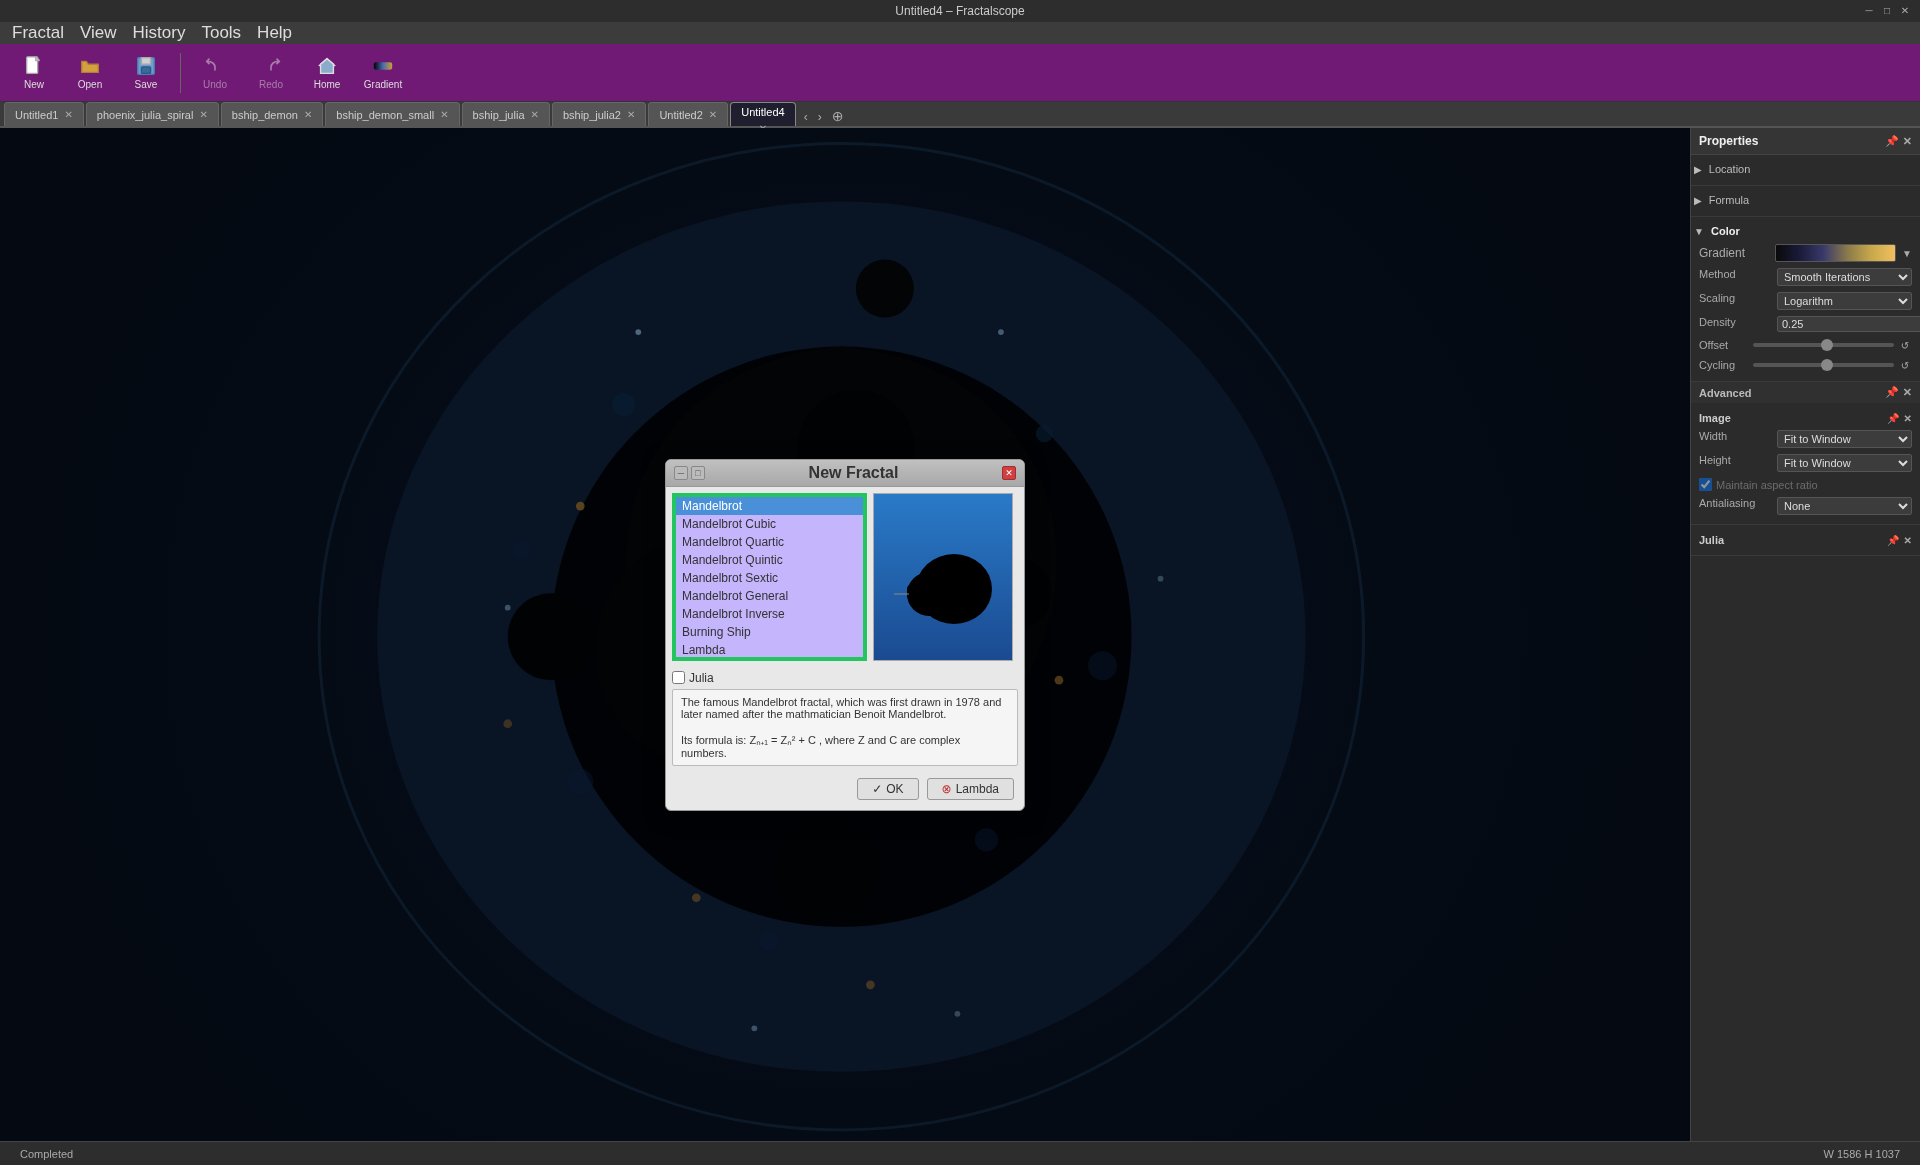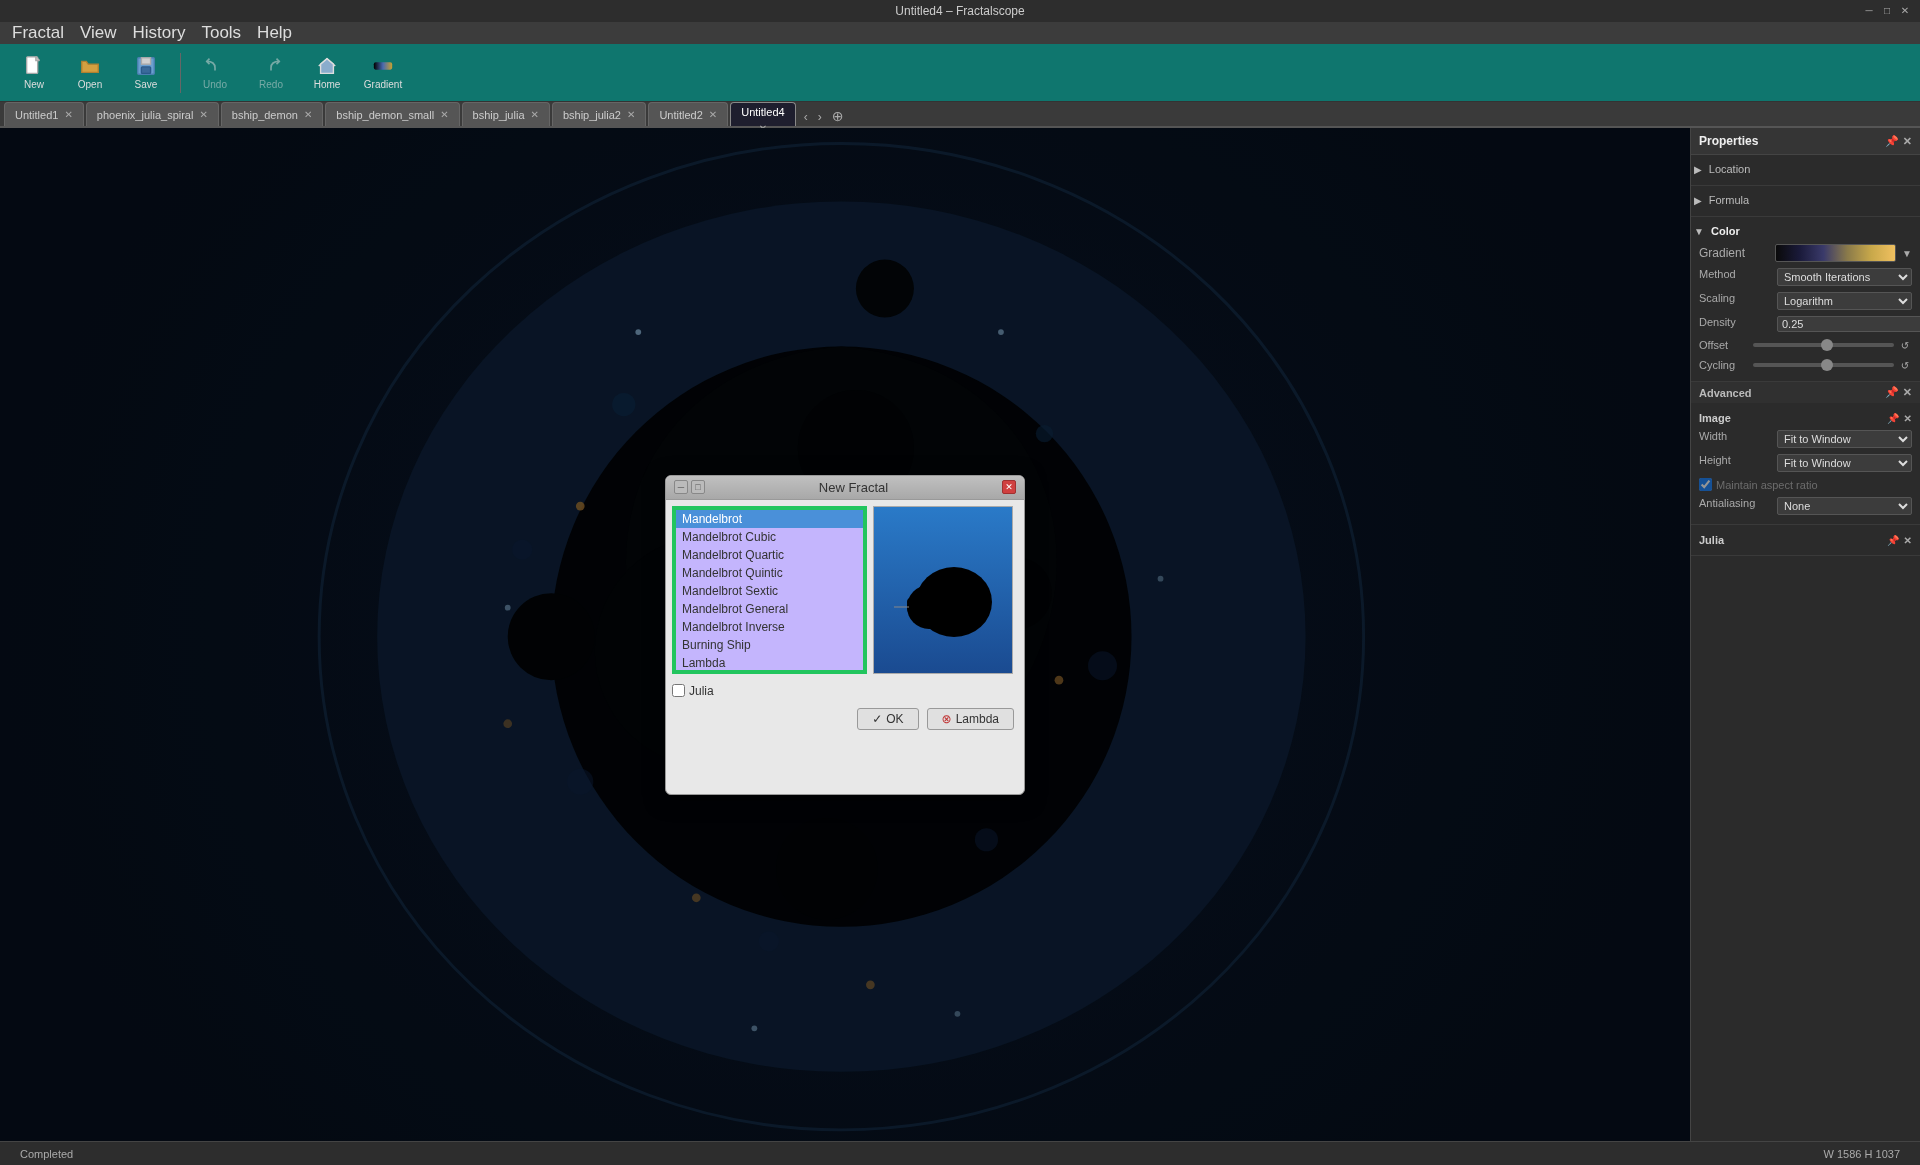--- a/index.html
+++ b/index.html
@@ -39,21 +39,21 @@
     }
     .menu-item {
       padding: 2px 8px;
       cursor: pointer;
       font-size: 17px;
     }
 
     
     #toolbar {
       height: 58px;
-      background: #0f766e;
+      background: #701a75;
       display: flex;
       align-items: center;
       padding: 0 8px;
       gap: 4px;
       border-bottom: 1px solid #333;
     }
     .toolbar-btn {
       display: flex;
       flex-direction: column;
       align-items: center;
@@ -325,22 +325,22 @@
     }
     #modal-titlebar {
       background: linear-gradient(to bottom, #c0c0c0, #a8a8a8);
       padding: 4px 8px;
       display: flex;
       align-items: center;
       justify-content: space-between;
       border-bottom: 1px solid #999;
     }
     #modal-title {
-      font-size: 13px;
-      font-weight: normal;
+      font-size: 16px;
+      font-weight: bold;
       color: #333;
       flex: 1;
       text-align: center;
     }
     #modal-titlebar-btns {
       display: flex;
       gap: 3px;
     }
     .modal-tb-btn {
       width: 14px; height: 14px;
@@ -670,20 +670,24 @@
               <circle cx="38" cy="105" r="3" fill="#000"></circle>
             </svg>
           </div>
         </div>
 
         <div id="julia-check-row">
           <input type="checkbox" id="julia-cb" style="">
           <label for="julia-cb" style="font-size:12px;color:#333;cursor:pointer;">Julia</label>
         </div>
 
+        <div id="description-box">
+          <span>The famous Mandelbrot fractal, which was first drawn in 1978 and later named after the mathmatician Benoit Mandelbrot.</span><br><br>
+          <span>Its formula is: Zₙ₊₁ = Zₙ² + C , where Z and C are complex numbers.</span>
+        </div>
 
         <div id="modal-footer">
           <button class="modal-btn modal-btn-ok">
             <span>✓</span>
             <span>OK</span>
           </button>
           <button class="modal-btn modal-btn-cancel">
             <span style="color:#c03030;">⊗</span>
             <span>Lambda</span>
           </button>

